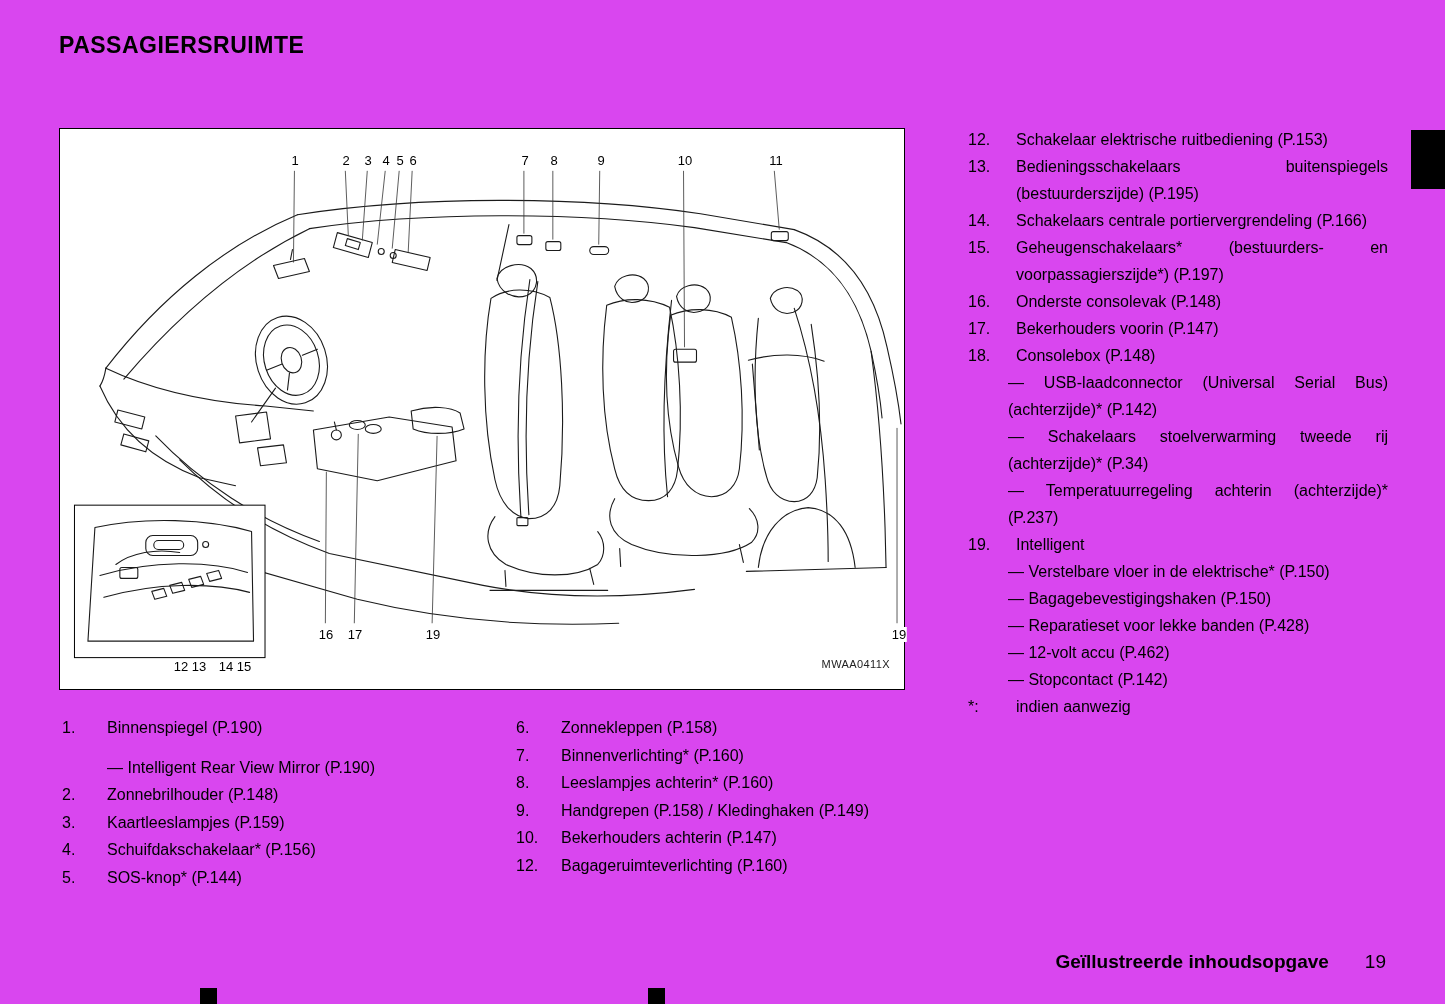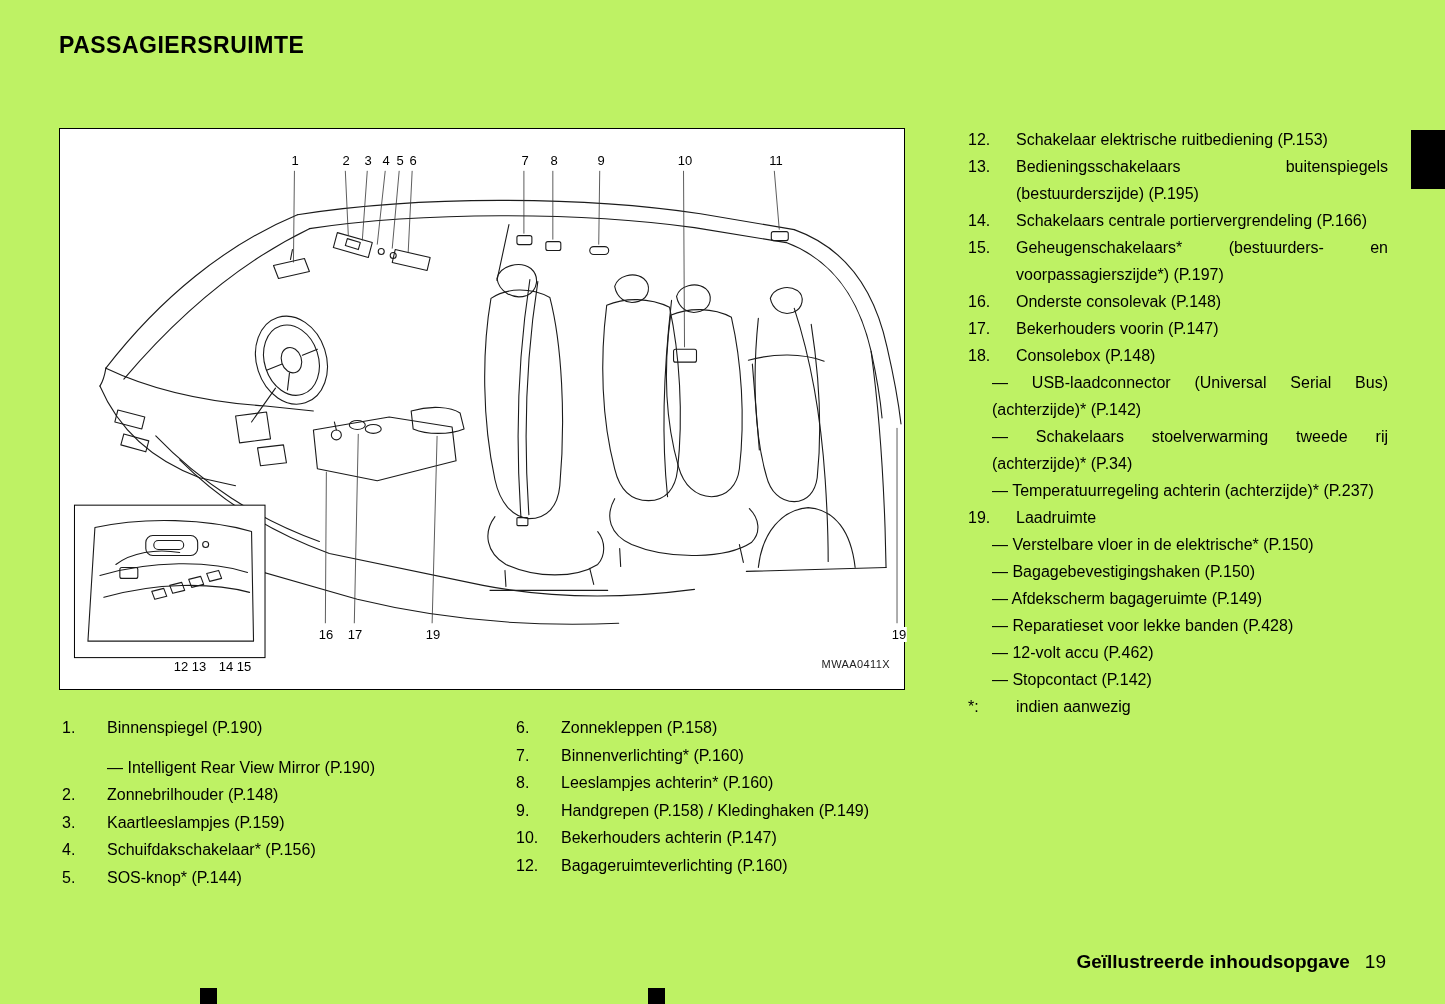--- a/index.html
+++ b/index.html
@@ -1,17 +1,17 @@
 <!DOCTYPE html>
 <html><head>
 <meta charset="utf-8">
 <style>
   html,body{margin:0;padding:0;background:#fff;}
   .page{
-    position:relative;width:1445px;height:1004px;background:#bef264;
+    position:relative;width:1445px;height:1004px;background:#d946ef;
     font-family:"Liberation Sans", sans-serif;color:#000;overflow:hidden;
   }
   .title{
     position:absolute;left:59px;top:32px;font-size:23px;font-weight:bold;
     letter-spacing:0.5px;
   }
   .figure{
     position:absolute;left:59px;top:128px;width:846px;height:562px;
     border:1px solid #000;box-sizing:border-box;background:#fff;
   }
@@ -24,23 +24,23 @@
     position:absolute;right:14px;bottom:19px;font-size:11px;letter-spacing:0.4px;color:#222;
   }
   .list{position:absolute;font-size:16px;line-height:27.5px;}
   .li{display:flex;}
   .li .num{flex:0 0 45px;}
   .li.sub{padding-left:45px;margin-top:12px;}
   .rlist{position:absolute;left:968px;top:126px;width:420px;font-size:16px;line-height:27px;}
   .rli{display:flex;}
   .rli .num{flex:0 0 48px;}
   .rli .txt{flex:1;text-align:justify;}
-  .rsub{margin-left:24px;text-align:justify;}
+  .rsub{margin-left:40px;text-align:justify;}
   .footer{
-    position:absolute;right:59px;top:951px;display:flex;align-items:flex-start;gap:15px;
+    position:absolute;right:59px;top:951px;display:flex;align-items:flex-start;gap:36px;
     font-size:19px;
   }
   .footer .label{font-weight:bold;}
   .tab{
     position:absolute;left:1411px;top:130px;width:34px;height:59px;background:#000;
   }
   .mark{position:absolute;background:#000;width:17px;height:16px;top:988px;}
   .mark.m1{left:200px;}
   .mark.m2{left:648px;}
 </style>
@@ -273,25 +273,24 @@
     </div>
     <div class="rli">
       <span class="num">18.</span>
       <span class="txt">Consolebox (P.148)</span>
     </div>
     <div class="rsub">— USB-laadconnector (Universal Serial Bus) (achterzijde)* (P.142)</div>
     <div class="rsub">— Schakelaars stoelverwarming tweede rij (achterzijde)* (P.34)</div>
     <div class="rsub">— Temperatuurregeling achterin (achterzijde)* (P.237)</div>
     <div class="rli">
       <span class="num">19.</span>
-      <span class="txt">Laadruimte</span>
+      <span class="txt">Intelligent</span>
     </div>
     <div class="rsub">— Verstelbare vloer in de elektrische* (P.150)</div>
     <div class="rsub">— Bagagebevestigingshaken (P.150)</div>
-    <div class="rsub">— Afdekscherm bagageruimte (P.149)</div>
     <div class="rsub">— Reparatieset voor lekke banden (P.428)</div>
     <div class="rsub">— 12-volt accu (P.462)</div>
     <div class="rsub">— Stopcontact (P.142)</div>
     <div class="rli">
       <span class="num">*:</span>
       <span class="txt">indien aanwezig</span>
     </div>
   </div>
 
   <div class="footer">

